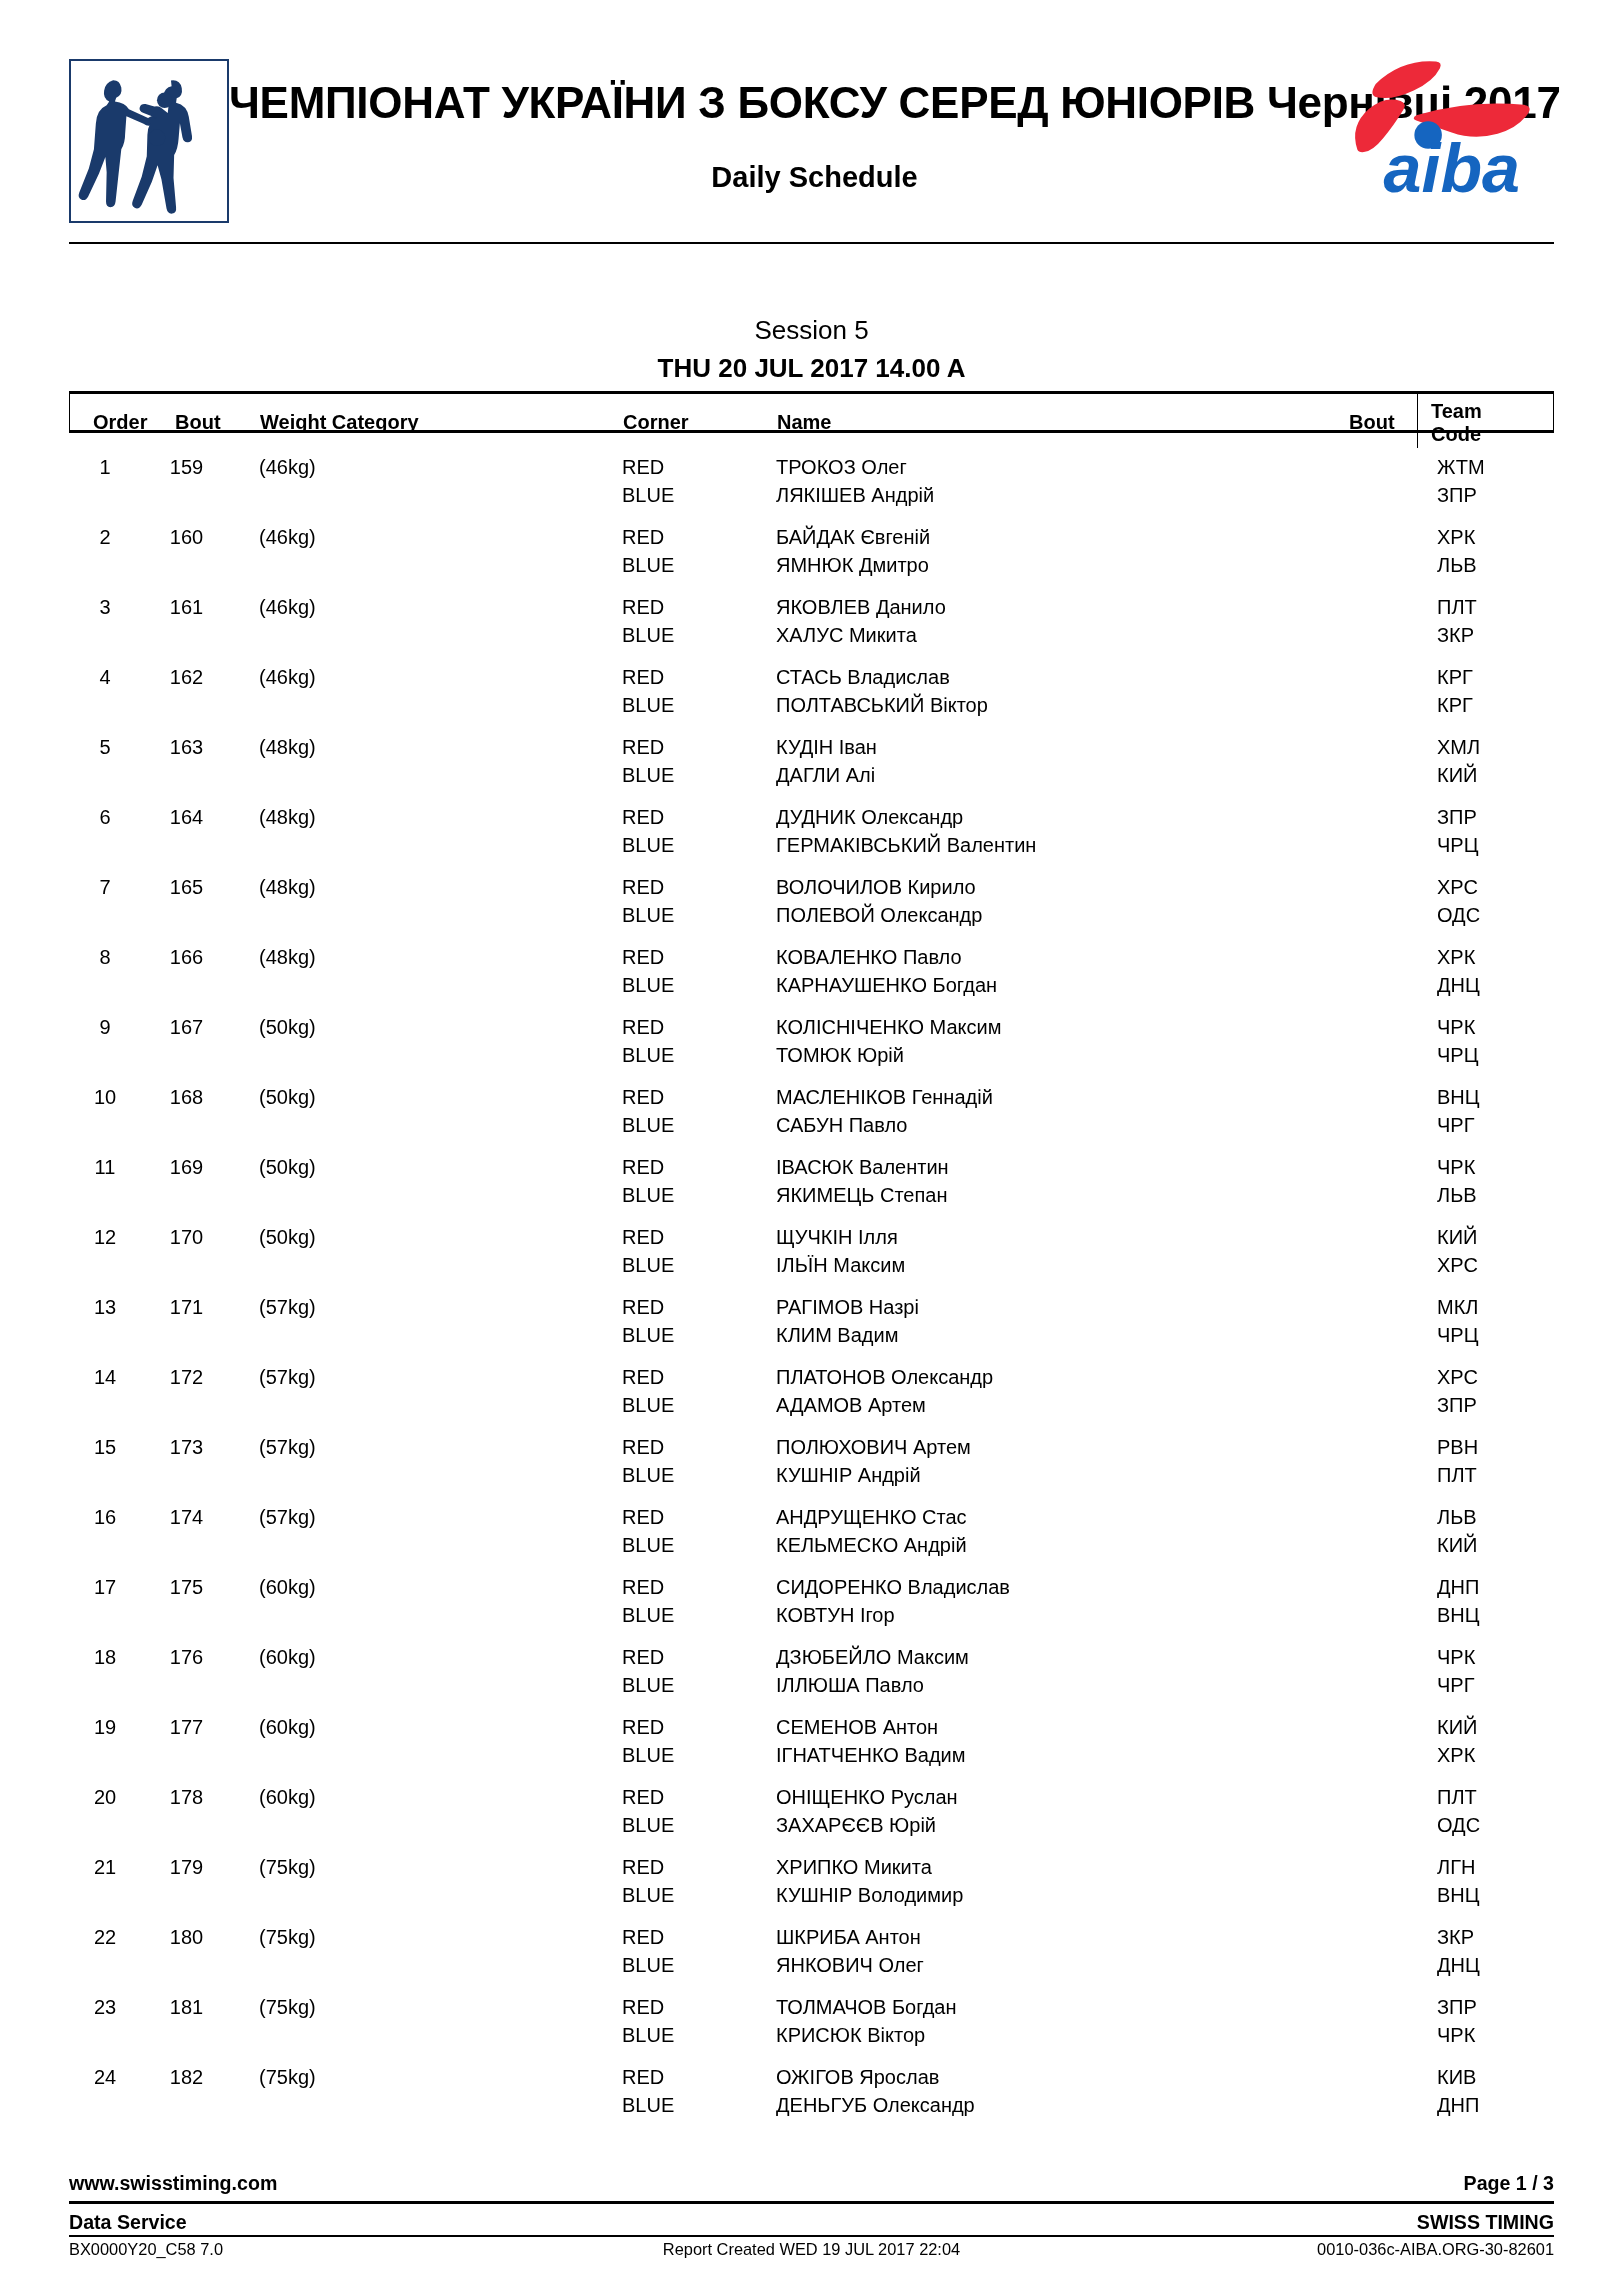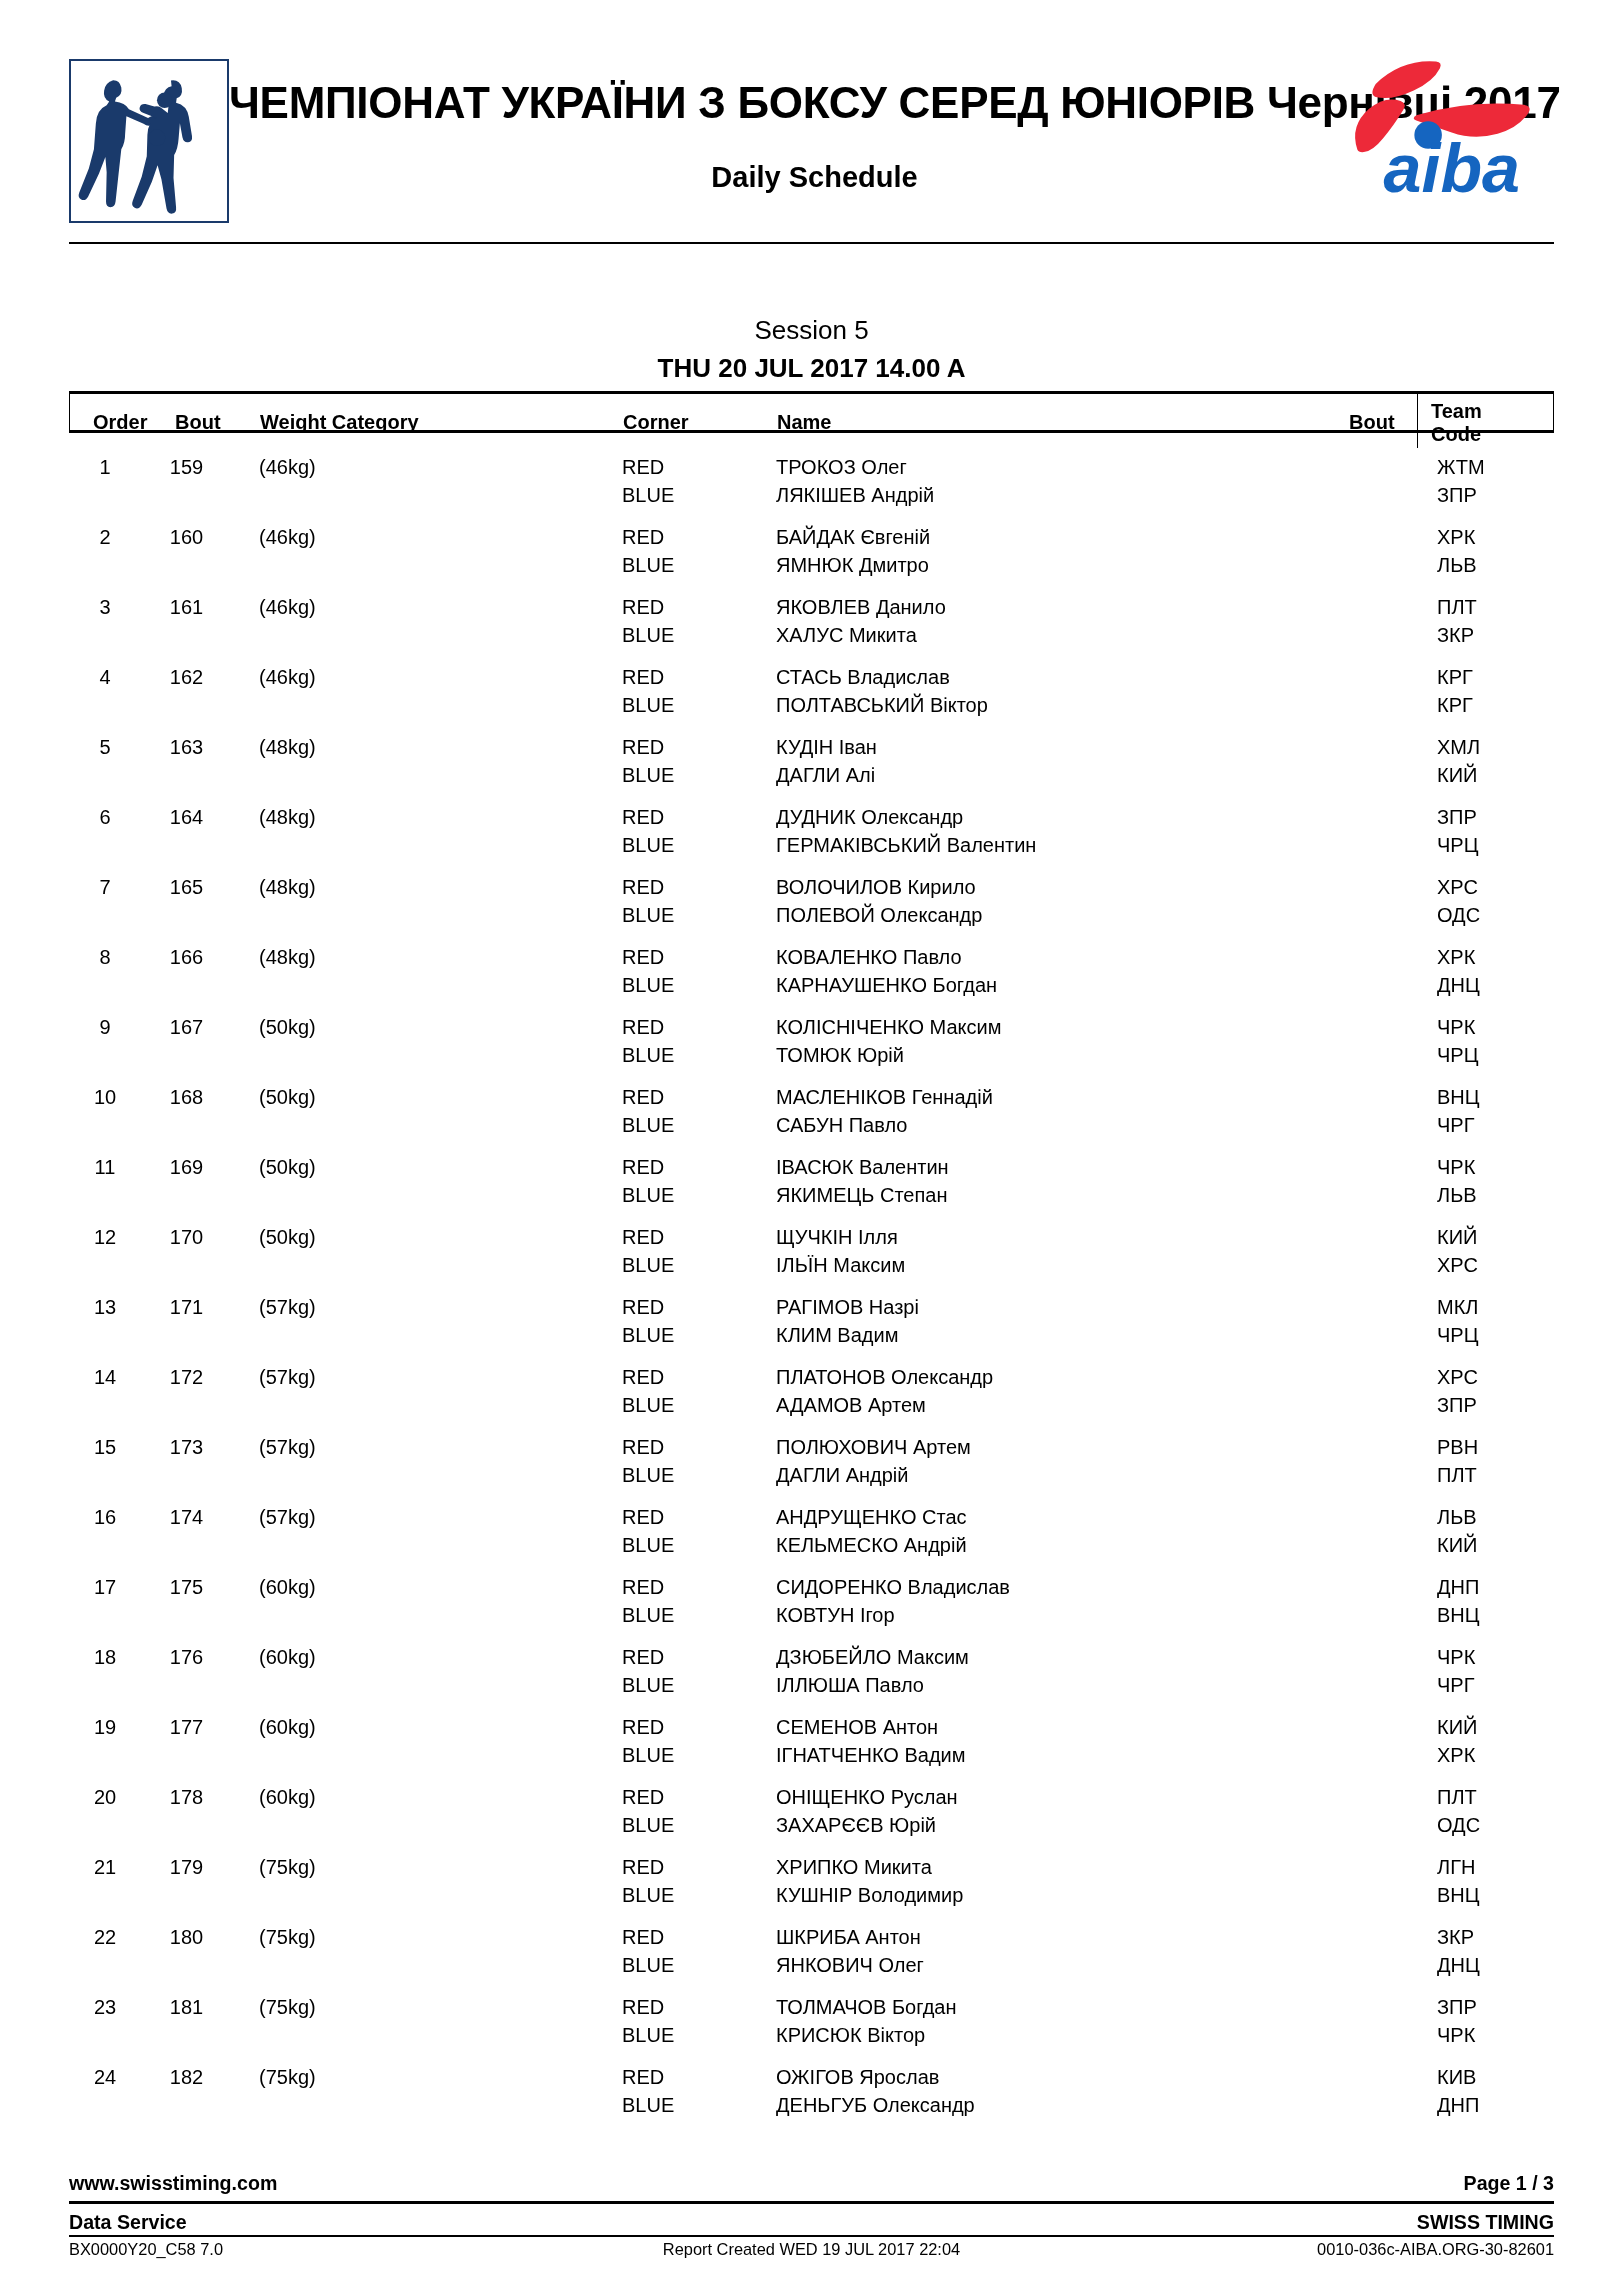--- a/index.html
+++ b/index.html
@@ -456,21 +456,21 @@
         <div class="cell c-team line1">ХРС</div>
         <div class="cell c-team line2">ЗПР</div>
       </div>
       <div class="bout-row">
         <div class="cell c-order line1">15</div>
         <div class="cell c-bout line1">173</div>
         <div class="cell c-weight line1">(57kg)</div>
         <div class="cell c-corner line1">RED</div>
         <div class="cell c-corner line2">BLUE</div>
         <div class="cell c-name line1">ПОЛЮХОВИЧ Артем</div>
-        <div class="cell c-name line2">ДАГЛИ Андрій</div>
+        <div class="cell c-name line2">КУШНІР Андрій</div>
         <div class="cell c-seed line1"></div>
         <div class="cell c-seed line2"></div>
         <div class="cell c-team line1">РВН</div>
         <div class="cell c-team line2">ПЛТ</div>
       </div>
       <div class="bout-row">
         <div class="cell c-order line1">16</div>
         <div class="cell c-bout line1">174</div>
         <div class="cell c-weight line1">(57kg)</div>
         <div class="cell c-corner line1">RED</div>

